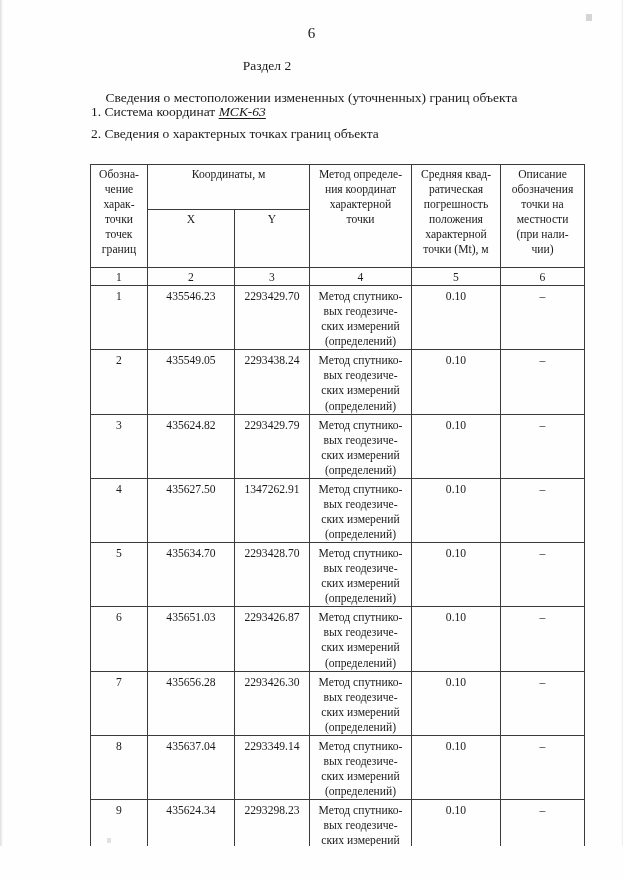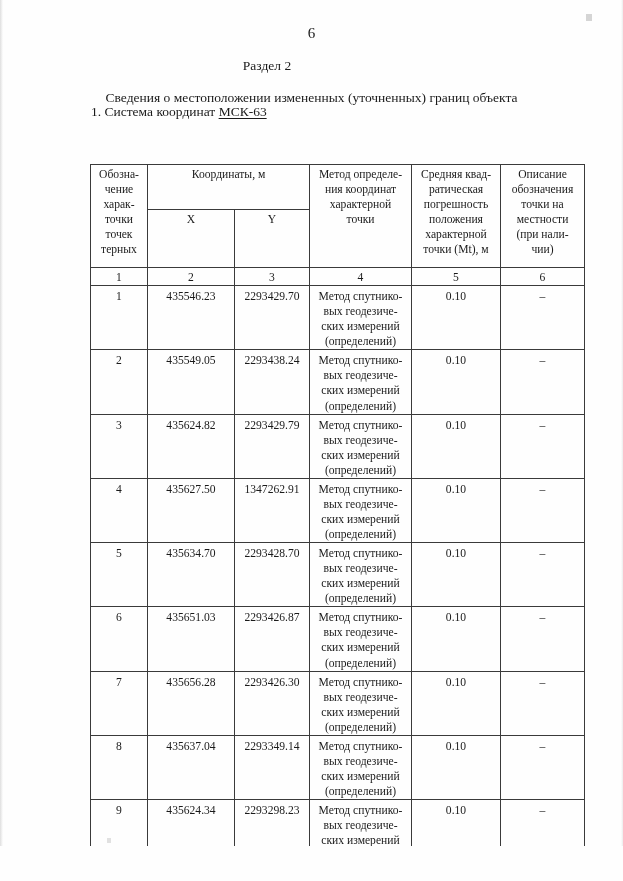--- a/index.html
+++ b/index.html
@@ -89,20 +89,21 @@
     left: 91px;
     font-size: 13.5px;
     white-space: nowrap;
   }
   .para-1 { top: 104px; }
   .para-2 { top: 126px; }
 
   .underlined {
     text-decoration: underline;
     text-underline-offset: 2px;
+    font-style: italic;
   }
 
   
   table.coords {
     position: absolute;
     left: 90px;
     top: 164px;
     width: 494px;
     border-collapse: collapse;
     table-layout: fixed;
@@ -182,39 +183,40 @@
   <div class="speck2"></div>
 
   <div class="page-number">6</div>
 
   <div class="section-title">Раздел 2</div>
 
   <div class="doc-title">Сведения о местоположении измененных (уточненных) границ объекта</div>
 
   <div class="para para-1"><span>1. Система координат </span><span class="underlined">МСК-63</span></div>
 
+  <div class="para para-2">2. Сведения о характерных точках границ объекта</div>
 
   <table class="coords">
     <colgroup>
       <col class="c1">
         <col class="c2">
         <col class="c3">
         <col class="c4">
         <col class="c5">
         <col class="c6">
     </colgroup>
     <thead>
       <tr>
         <th class="hcell" rowspan="2">
           <span>Обозна-</span><br>
           <span>чение</span><br>
           <span>харак-</span><br>
           <span>точки</span><br>
           <span>точек</span><br>
-          <span>терных</span>
+          <span>границ</span>
         </th>
         <th class="coords-group" colspan="2">Координаты, м</th>
         <th class="hcell" rowspan="2">
           <span>Метод определе-</span><br>
           <span>ния координат</span><br>
           <span>характерной</span><br>
           <span>точки</span>
         </th>
         <th class="hcell" rowspan="2">
           <span>Средняя квад-</span><br>

